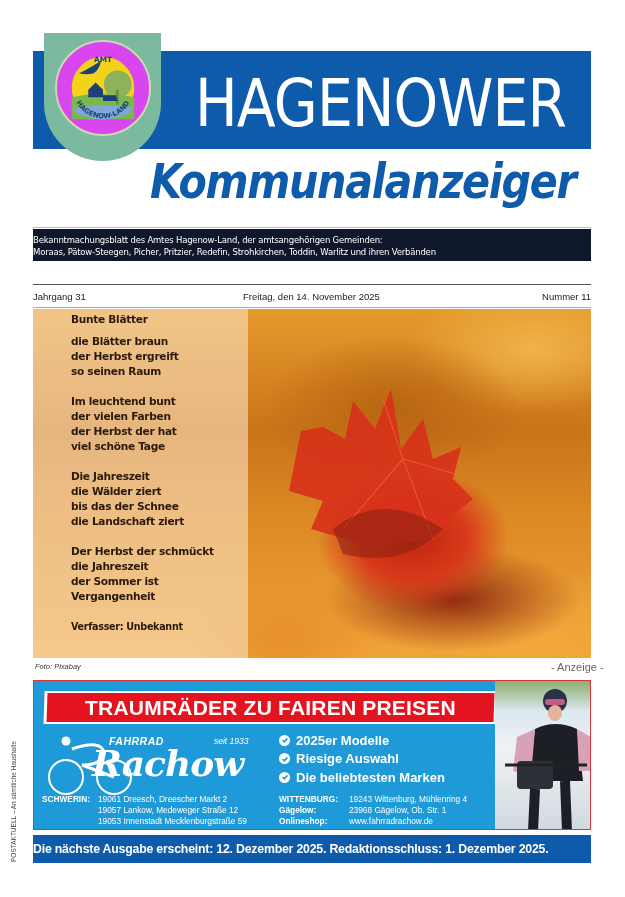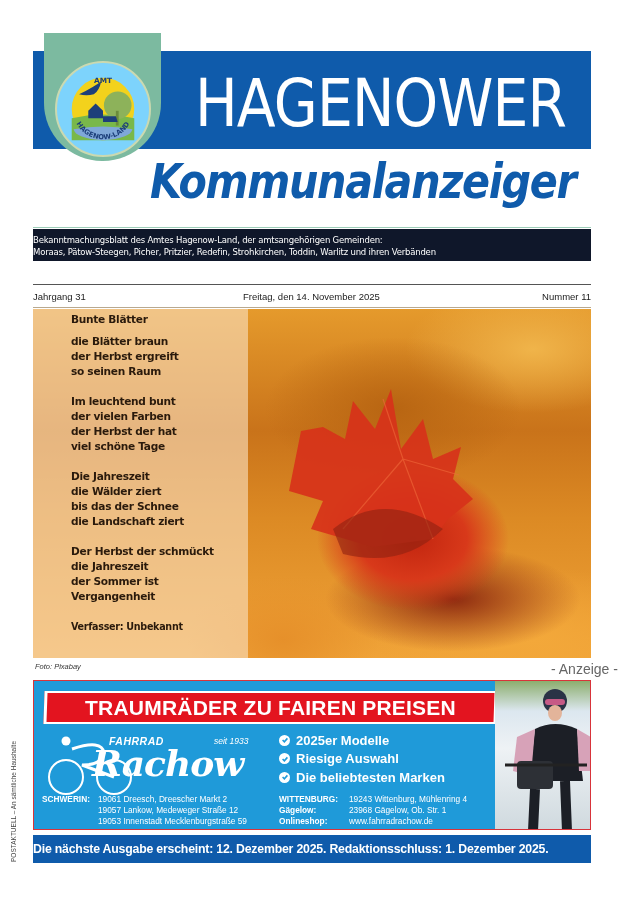--- a/index.html
+++ b/index.html
@@ -1,21 +1,21 @@
 <!DOCTYPE html>
 <html><head>
 <meta charset="utf-8">
 <style>
   * { box-sizing: border-box; margin: 0; padding: 0; }
   body { width: 625px; height: 897px; background: #ffffff; position: relative; overflow: hidden; font-family: "Liberation Sans", sans-serif; }
 
   
   .blue-band { position: absolute; left: 33px; top: 51px; width: 558px; height: 98px; background: #0f5bab; }
   .shield { position: absolute; left: 44px; top: 33px; width: 117px; height: 128px; background: #7cbaa0; border-radius: 0 0 58px 58px; }
-  .seal { position: absolute; left: 55px; top: 61px; width: 96px; height: 96px; border-radius: 50%; background: #7dd3fc; border: 2px solid #cbd9b0; overflow: hidden; }
+  .seal { position: absolute; left: 55px; top: 40px; width: 96px; height: 96px; border-radius: 50%; background: #d946ef; border: 2px solid #cbd9b0; overflow: hidden; }
   .seal svg { width: 100%; height: 100%; display: block; }
   .title-main { position: absolute; left: 195px; top: 68px; font-family: "DejaVu Sans", sans-serif; font-size: 66px; line-height: 72px; color: #ffffff; letter-spacing: -1px; transform: scaleX(0.86); transform-origin: left center; font-weight: normal; white-space: nowrap; }
   .title-sub { position: absolute; left: 150px; top: 153px; font-family: "DejaVu Sans", sans-serif; font-size: 48px; line-height: 56px; font-style: italic; font-weight: bold; color: #0f5bab; letter-spacing: -1.5px; transform: scaleX(0.86); transform-origin: left center; white-space: nowrap; }
   .hr-teal { position: absolute; left: 33px; top: 227px; width: 558px; height: 1px; background: #9ccdb8; }
 
   .green-band { position: absolute; left: 33px; top: 229px; width: 558px; height: 32px; background: #0f172a; color: #ffffff; font-family: "DejaVu Sans", sans-serif; font-size: 8.5px; line-height: 11.5px; text-align: left; padding: 6px 6px 0 0; letter-spacing: -0.2px; }
   .green-band div { white-space: nowrap; }
 
   .hr-dark { position: absolute; left: 33px; top: 284px; width: 558px; height: 1px; background: #555; }
   .issue-row { position: absolute; left: 33px; top: 291px; width: 558px; height: 14px; font-size: 9.5px; color: #222; }
@@ -33,21 +33,21 @@
       radial-gradient(ellipse 120px 80px at 250px 330px, #e6902a 0%, rgba(230,144,42,0) 80%),
       linear-gradient(180deg, #e59a2c 0%, #c9731a 35%, #dc8a24 60%, #f0a338 100%);
   }
   .leaf { position: absolute; left: 250px; top: 70px; width: 200px; height: 200px; }
   .poem-panel { position: absolute; left: 0; top: 0; width: 215px; height: 349px; background: rgba(248,222,190,0.62); padding: 3px 0 0 38px; font-family: "DejaVu Sans", sans-serif; font-weight: bold; color: #2a1a0c; font-size: 10.6px; line-height: 15px; letter-spacing: -0.3px; }
   .poem-title { margin-bottom: 7px; }
   .stanza { margin-bottom: 15px; }
   .poem-author { margin-top: 0; font-size: 9.6px; }
 
   .photo-credit { position: absolute; left: 35px; top: 662px; font-size: 7.5px; font-style: italic; color: #333; }
-  .ad-label { position: absolute; left: 551px; top: 661px; font-size: 14px; color: #666; }
+  .ad-label { position: absolute; left: 551px; top: 661px; font-size: 11px; color: #666; }
 
   
   .ad { position: absolute; left: 33px; top: 680px; width: 558px; height: 150px; background: #1f9ad9; border: 1.5px solid #d8343a; overflow: hidden; }
   .ad-banner { position: absolute; left: 10px; top: 10px; width: 452px; height: 33px; background: #e3141f; border: 2px solid #ffffff; border-left-width: 3px; transform: skewX(-2deg); }
   .ad-banner-text { position: absolute; left: 0; top: 0; width: 100%; height: 100%; text-align: center; color: #fff; font-weight: bold; font-size: 21px; line-height: 29px; letter-spacing: 0.2px; transform: skewX(2deg); }
   .logo { position: absolute; left: 8px; top: 50px; width: 220px; height: 65px; }
   .logo svg { width: 100%; height: 100%; }
   .logo-fahrrad { position: absolute; left: 75px; top: 54px; font-weight: bold; font-style: italic; color: #fff; font-size: 10.5px; letter-spacing: 0.5px; }
   .logo-seit { position: absolute; left: 180px; top: 55px; font-style: italic; color: #fff; font-size: 8.5px; }
   .logo-script { position: absolute; left: 58px; top: 62px; font-family: "DejaVu Serif", serif; font-style: italic; font-weight: bold; color: #fff; font-size: 36px; line-height: 40px; letter-spacing: -1px; }

